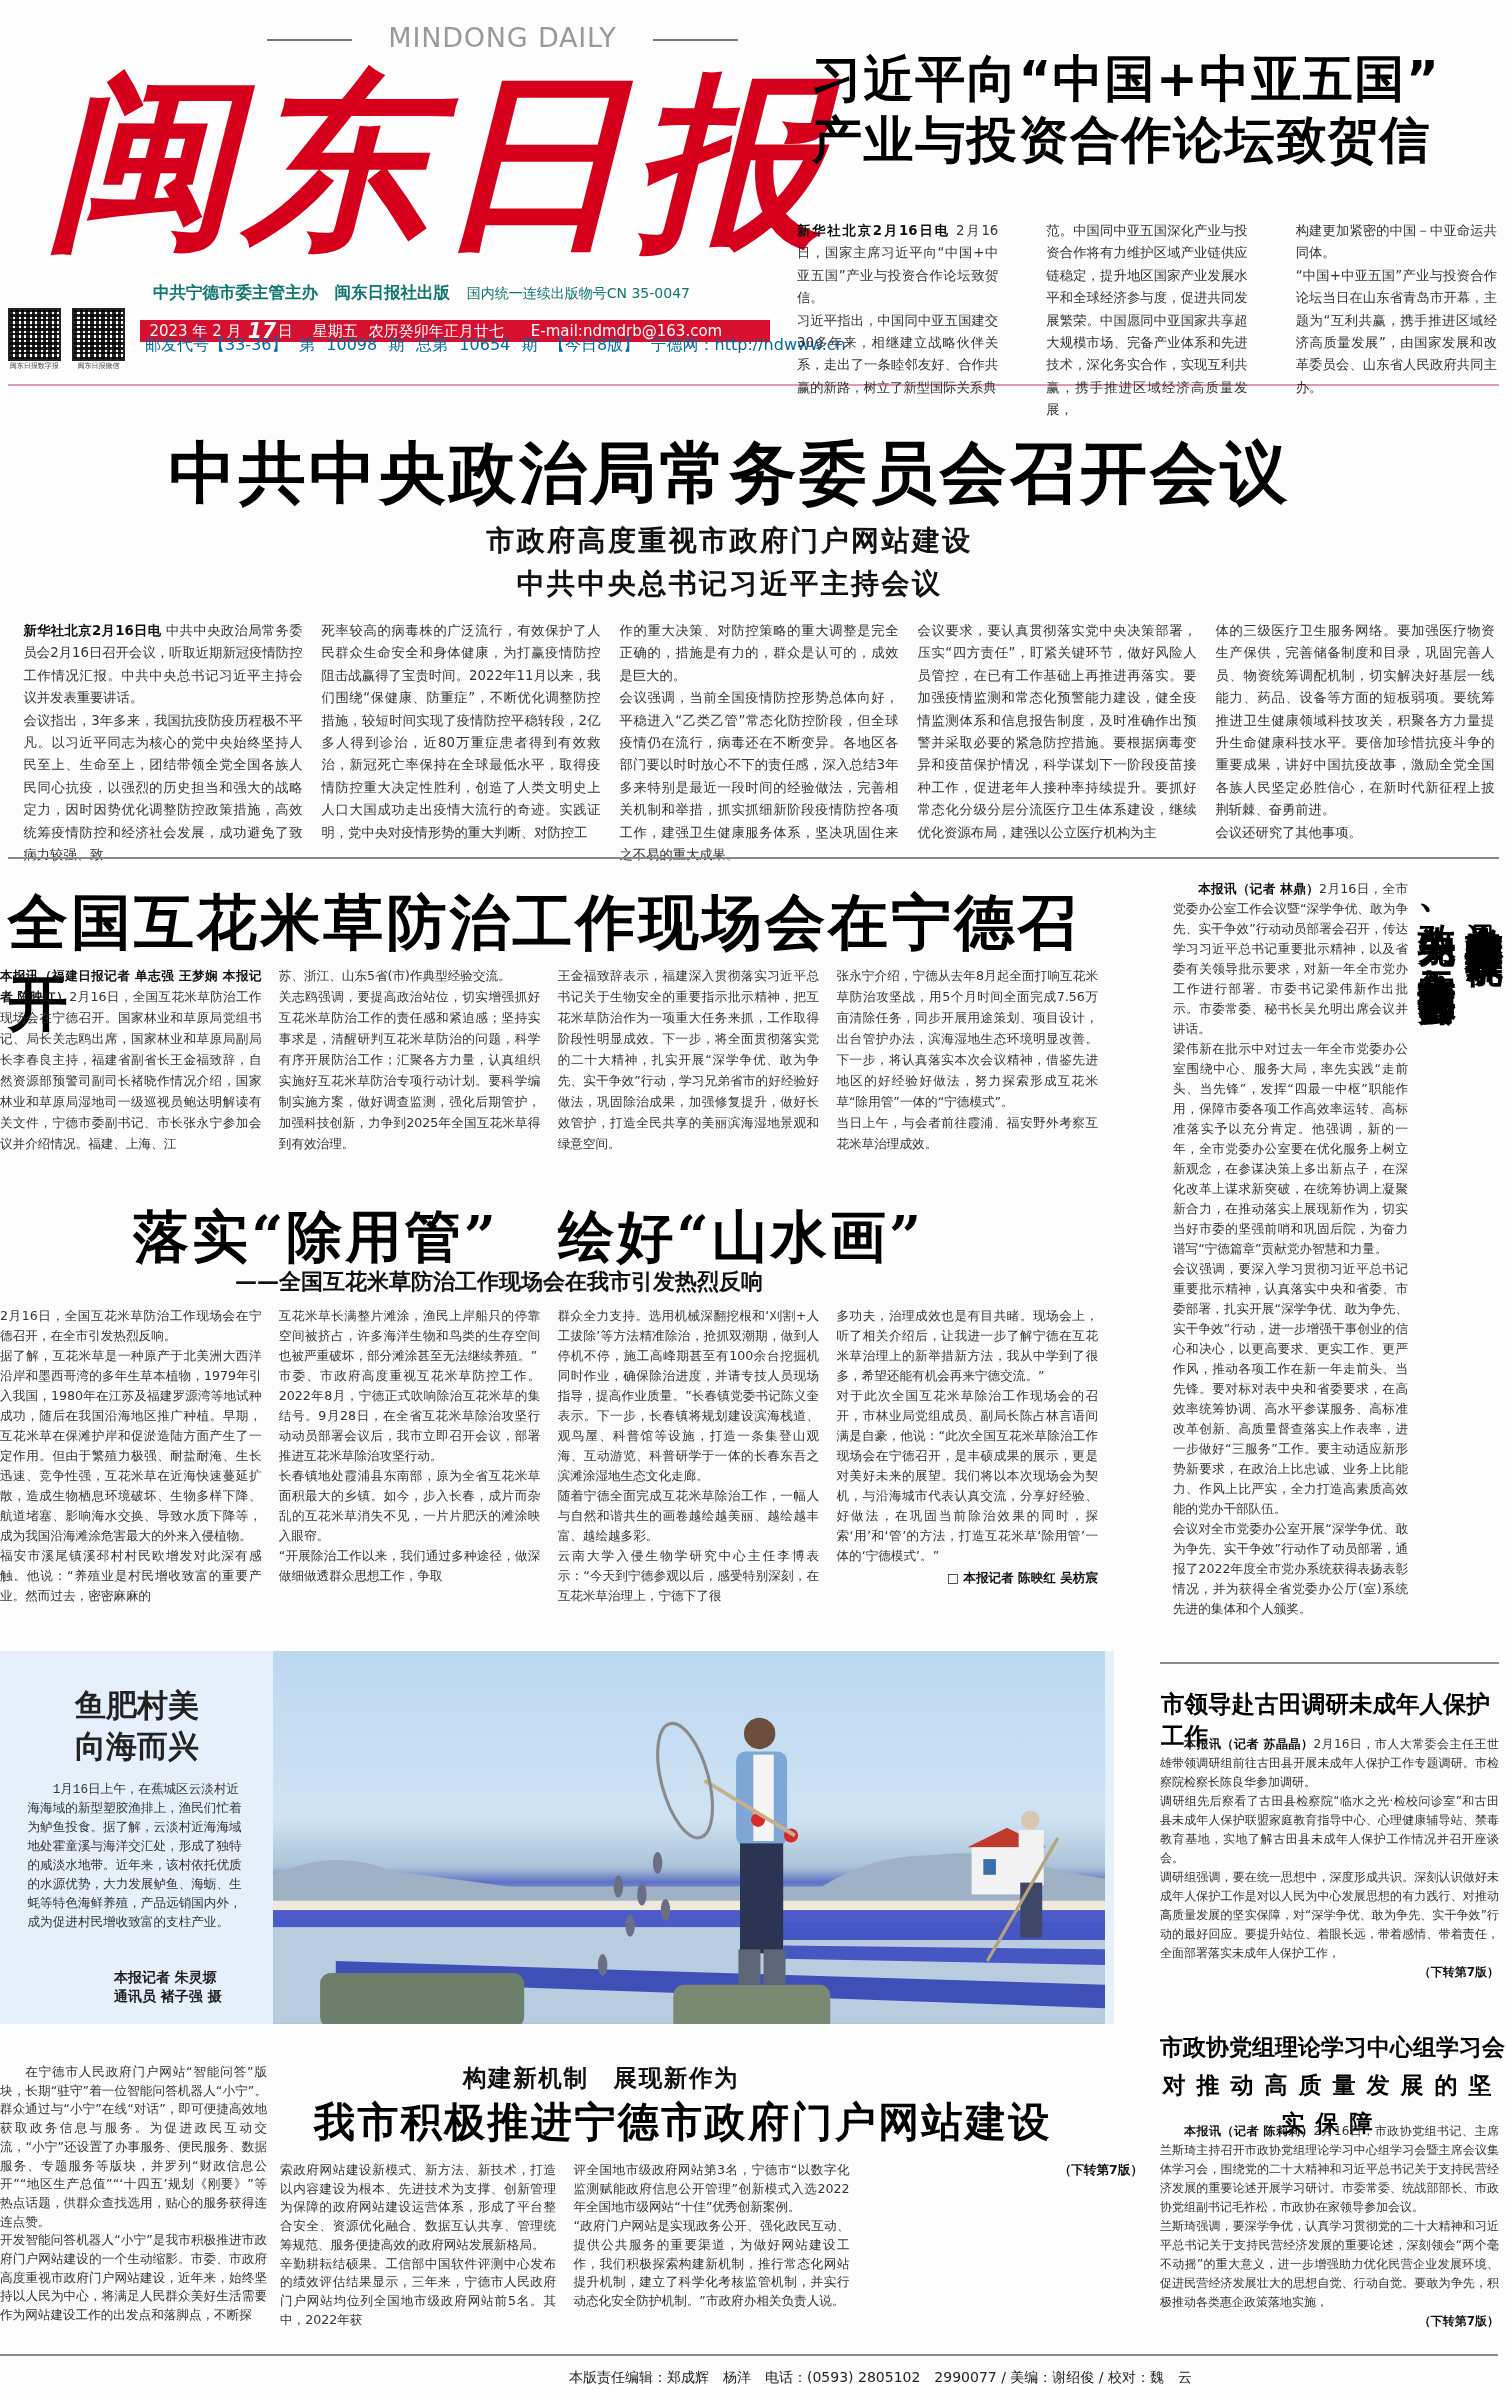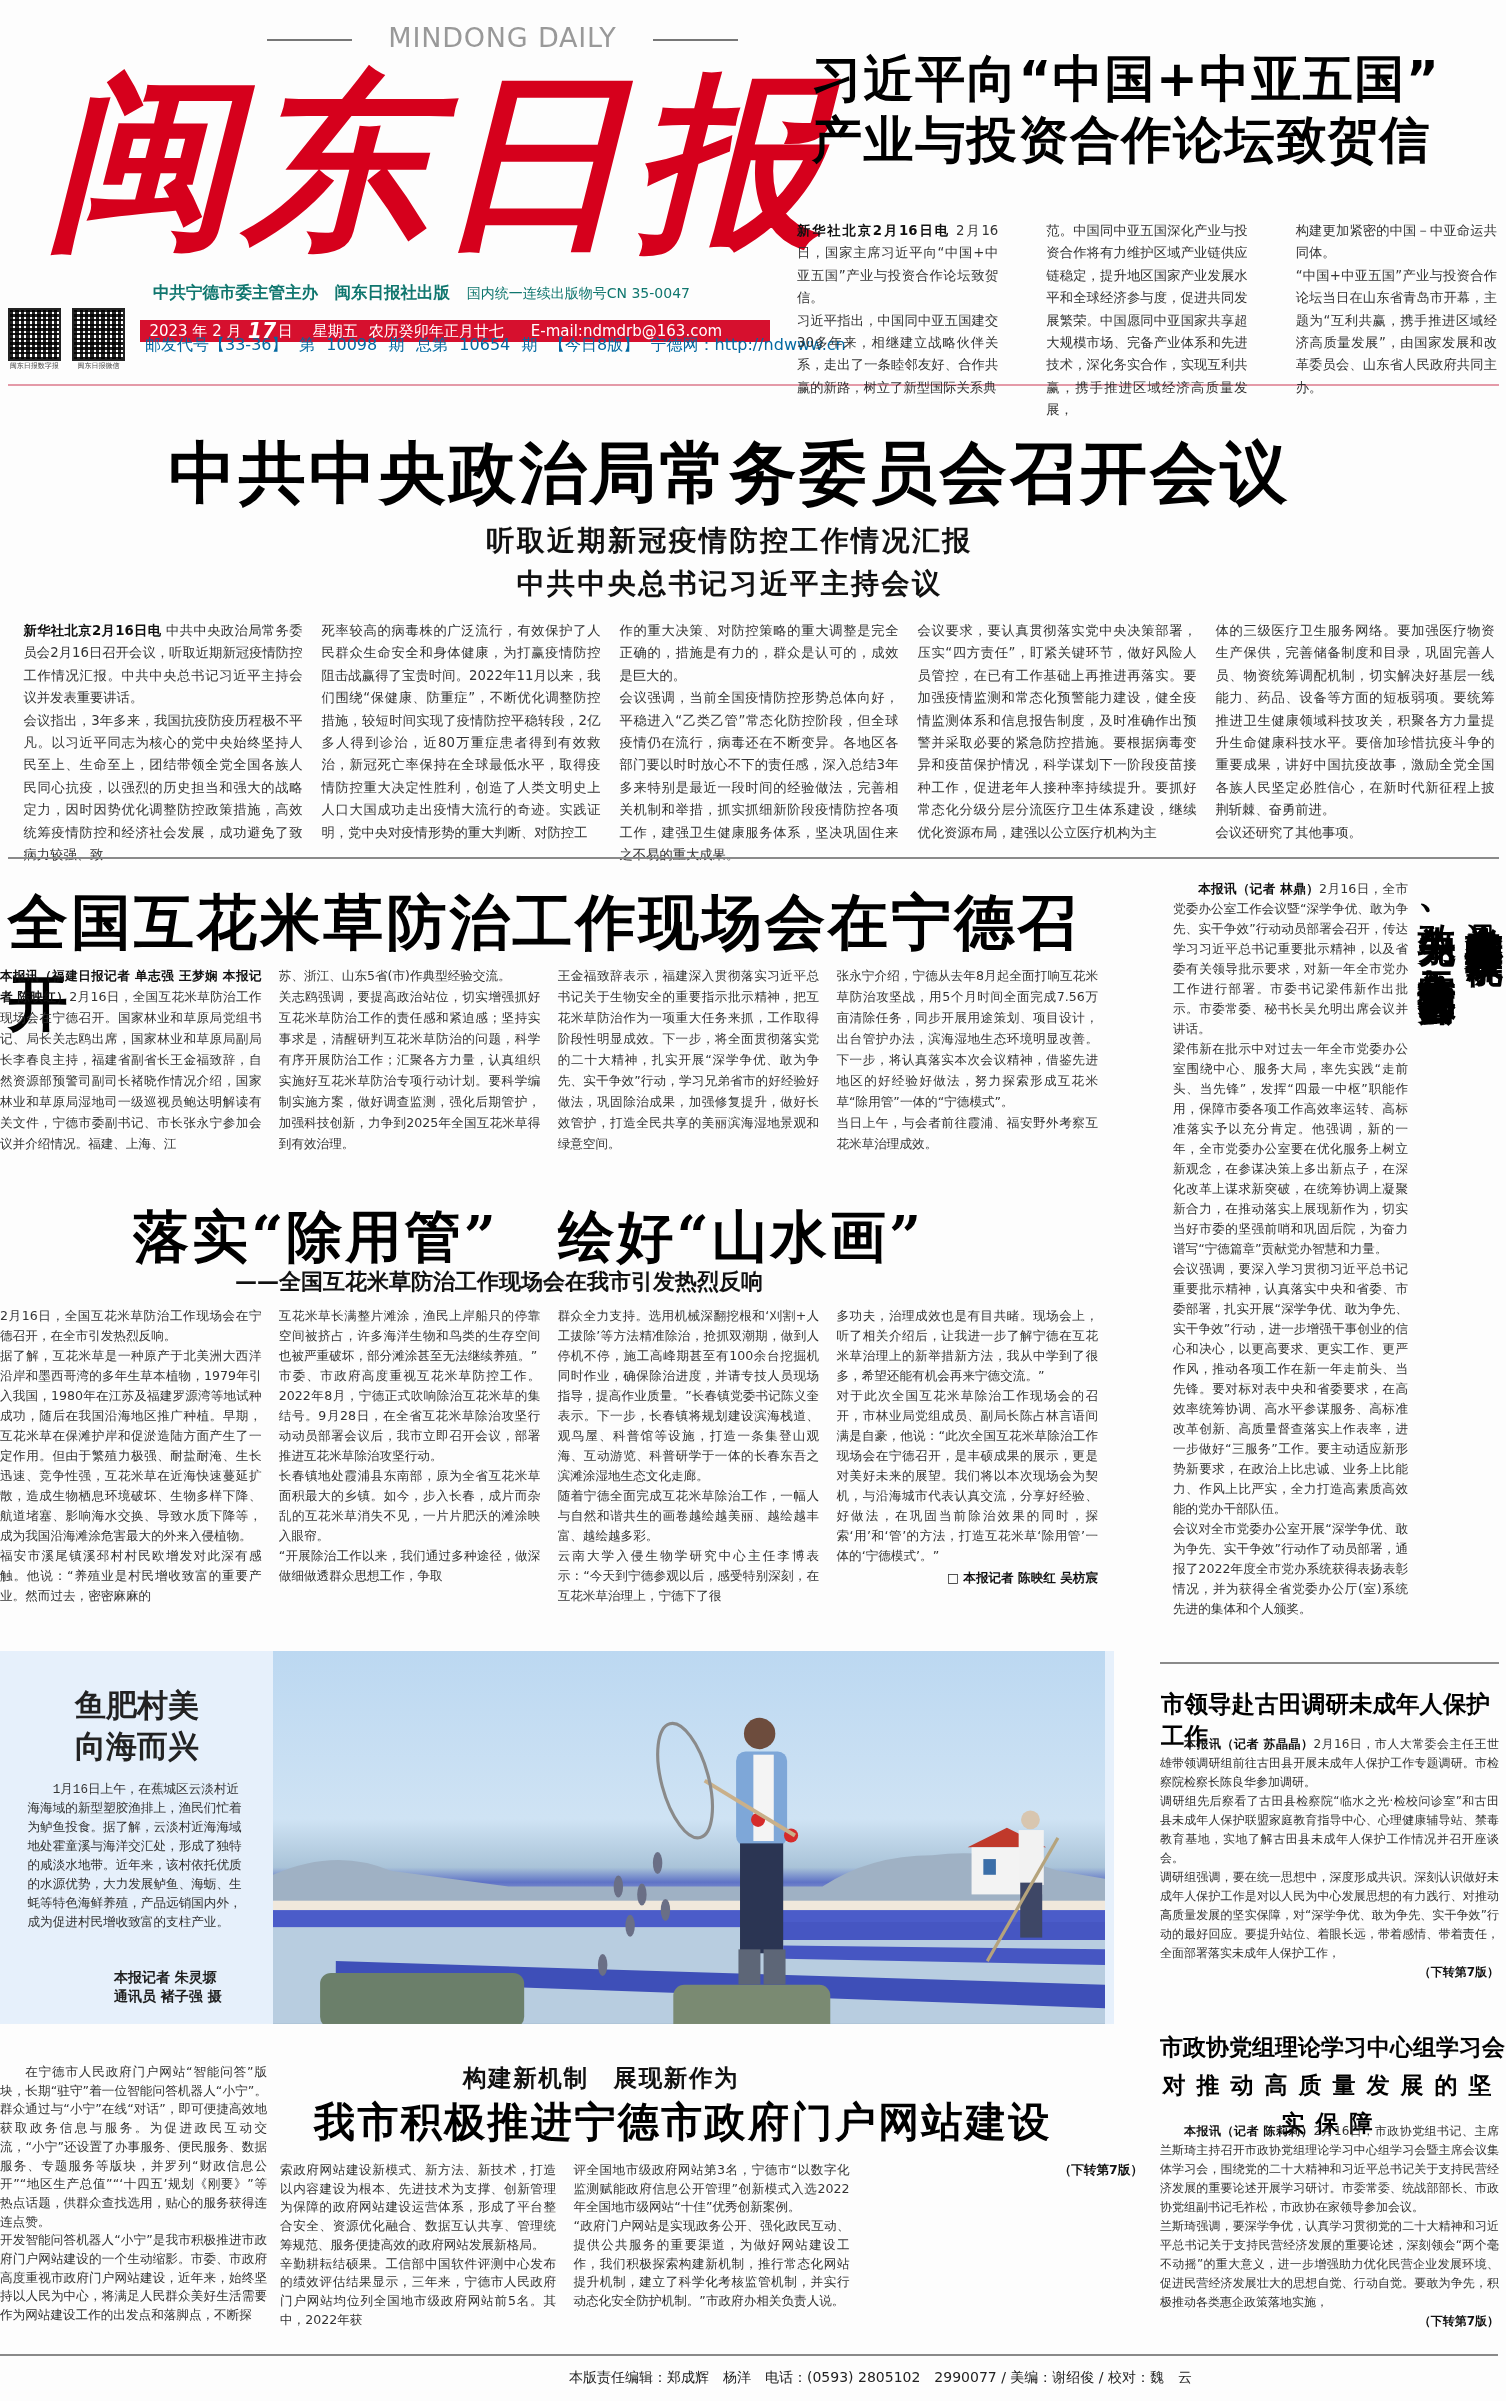--- a/index.html
+++ b/index.html
@@ -123,21 +123,21 @@
 </div>
 <div class="abs cols body-text" id="xi-body">
   <div><span class="dateline">新华社北京2月16日电</span>&nbsp;<span style="white-space:pre-line">2月16日，国家主席习近平向“中国+中亚五国”产业与投资合作论坛致贺信。
 习近平指出，中国同中亚五国建交30多年来，相继建立战略伙伴关系，走出了一条睦邻友好、合作共赢的新路，树立了新型国际关系典</span></div>
   <div style="white-space:pre-line">范。中国同中亚五国深化产业与投资合作将有力维护区域产业链供应链稳定，提升地区国家产业发展水平和全球经济参与度，促进共同发展繁荣。中国愿同中亚国家共享超大规模市场、完备产业体系和先进技术，深化务实合作，实现互利共赢，携手推进区域经济高质量发展，</div>
   <div style="white-space:pre-line">构建更加紧密的中国－中亚命运共同体。
 “中国+中亚五国”产业与投资合作论坛当日在山东省青岛市开幕，主题为“互利共赢，携手推进区域经济高质量发展”，由国家发展和改革委员会、山东省人民政府共同主办。</div>
 </div>
 
 <div class="abs hl" id="lead-title">中共中央政治局常务委员会召开会议</div>
-<div class="abs" id="lead-sub1">听取近期新冠疫情防控工作情况汇报</div>
+<div class="abs" id="lead-sub1">市政府高度重视市政府门户网站建设</div>
 <div class="abs" id="lead-sub2">中共中央总书记习近平主持会议</div>
 <div class="abs cols body-text" id="lead-body">
   <div><span class="dateline">新华社北京2月16日电</span>&nbsp;<span style="white-space:pre-line">中共中央政治局常务委员会2月16日召开会议，听取近期新冠疫情防控工作情况汇报。中共中央总书记习近平主持会议并发表重要讲话。
 会议指出，3年多来，我国抗疫防疫历程极不平凡。以习近平同志为核心的党中央始终坚持人民至上、生命至上，团结带领全党全国各族人民同心抗疫，以强烈的历史担当和强大的战略定力，因时因势优化调整防控政策措施，高效统筹疫情防控和经济社会发展，成功避免了致病力较强、致</span></div>
   <div style="white-space:pre-line">死率较高的病毒株的广泛流行，有效保护了人民群众生命安全和身体健康，为打赢疫情防控阻击战赢得了宝贵时间。2022年11月以来，我们围绕“保健康、防重症”，不断优化调整防控措施，较短时间实现了疫情防控平稳转段，2亿多人得到诊治，近80万重症患者得到有效救治，新冠死亡率保持在全球最低水平，取得疫情防控重大决定性胜利，创造了人类文明史上人口大国成功走出疫情大流行的奇迹。实践证明，党中央对疫情形势的重大判断、对防控工</div>
   <div style="white-space:pre-line">作的重大决策、对防控策略的重大调整是完全正确的，措施是有力的，群众是认可的，成效是巨大的。
 会议强调，当前全国疫情防控形势总体向好，平稳进入“乙类乙管”常态化防控阶段，但全球疫情仍在流行，病毒还在不断变异。各地区各部门要以时时放心不下的责任感，深入总结3年多来特别是最近一段时间的经验做法，完善相关机制和举措，抓实抓细新阶段疫情防控各项工作，建强卫生健康服务体系，坚决巩固住来之不易的重大成果。</div>
   <div style="white-space:pre-line">会议要求，要认真贯彻落实党中央决策部署，压实“四方责任”，盯紧关键环节，做好风险人员管控，在已有工作基础上再推进再落实。要加强疫情监测和常态化预警能力建设，健全疫情监测体系和信息报告制度，及时准确作出预警并采取必要的紧急防控措施。要根据病毒变异和疫苗保护情况，科学谋划下一阶段疫苗接种工作，促进老年人接种率持续提升。要抓好常态化分级分层分流医疗卫生体系建设，继续优化资源布局，建强以公立医疗机构为主</div>
   <div style="white-space:pre-line">体的三级医疗卫生服务网络。要加强医疗物资生产保供，完善储备制度和目录，巩固完善人员、物资统筹调配机制，切实解决好基层一线能力、药品、设备等方面的短板弱项。要统筹推进卫生健康领域科技攻关，积聚各方力量提升生命健康科技水平。要倍加珍惜抗疫斗争的重要成果，讲好中国抗疫故事，激励全党全国各族人民坚定必胜信心，在新时代新征程上披荆斩棘、奋勇前进。
 会议还研究了其他事项。</div>

